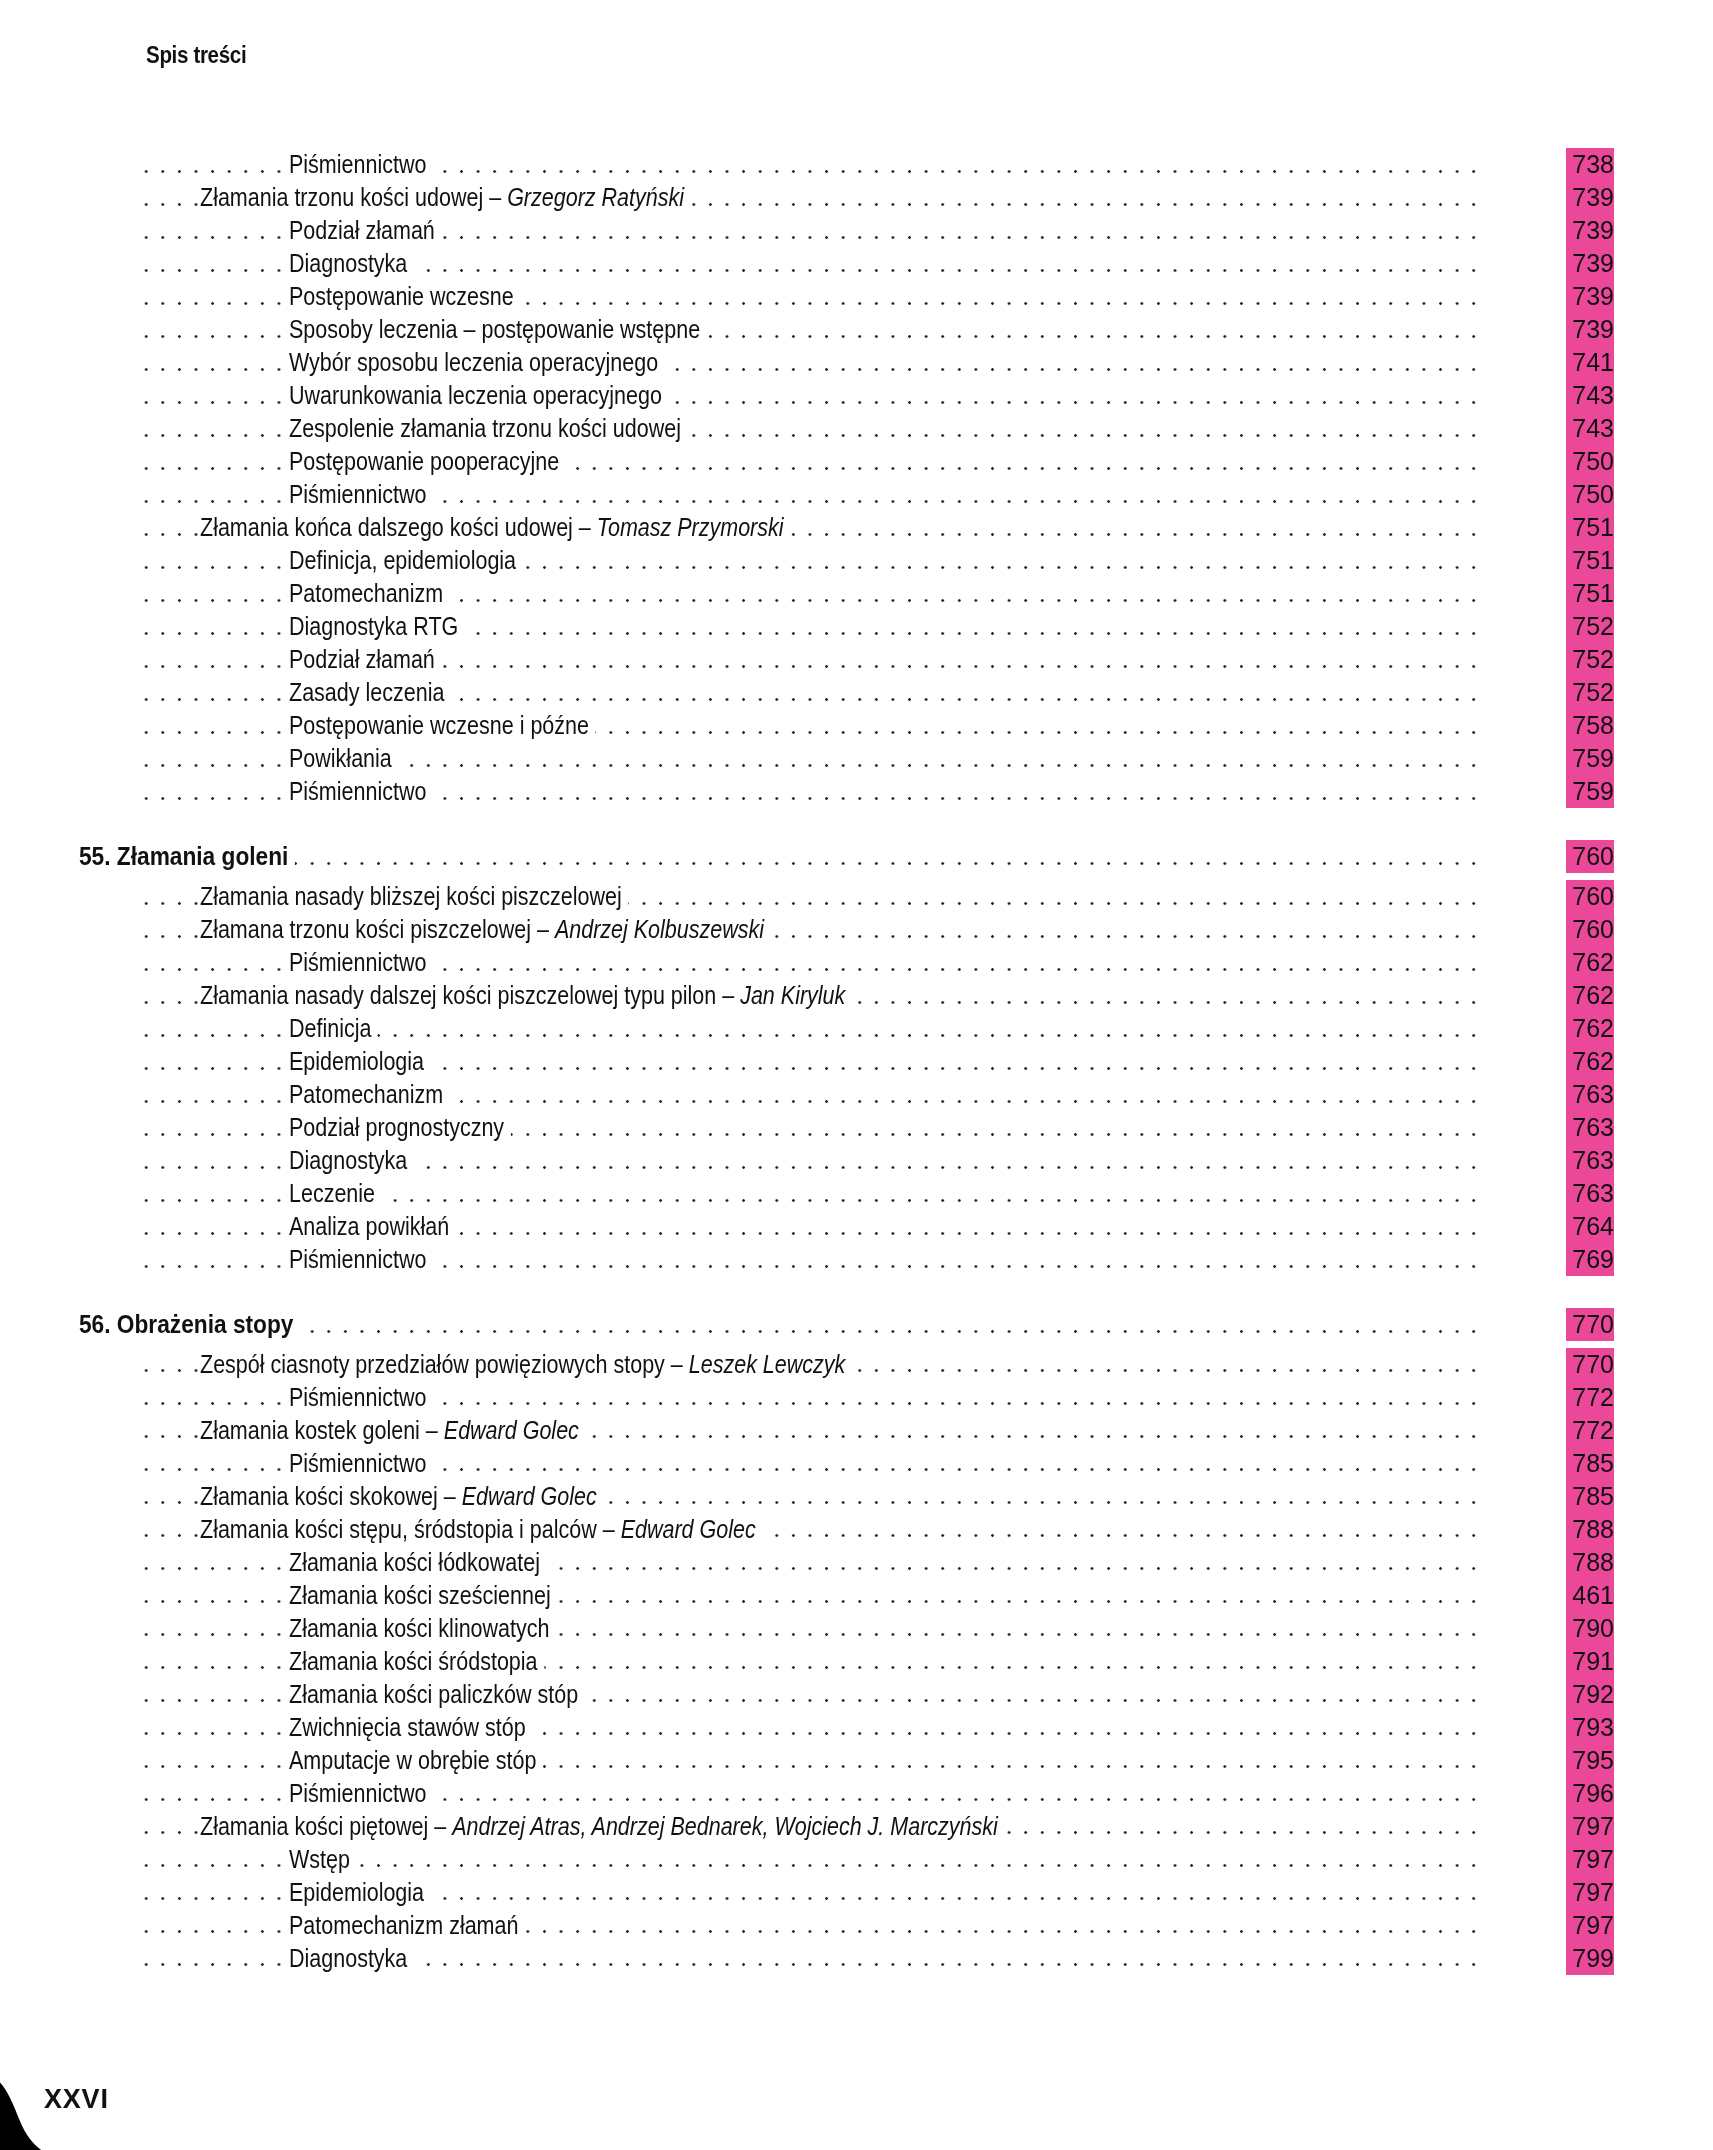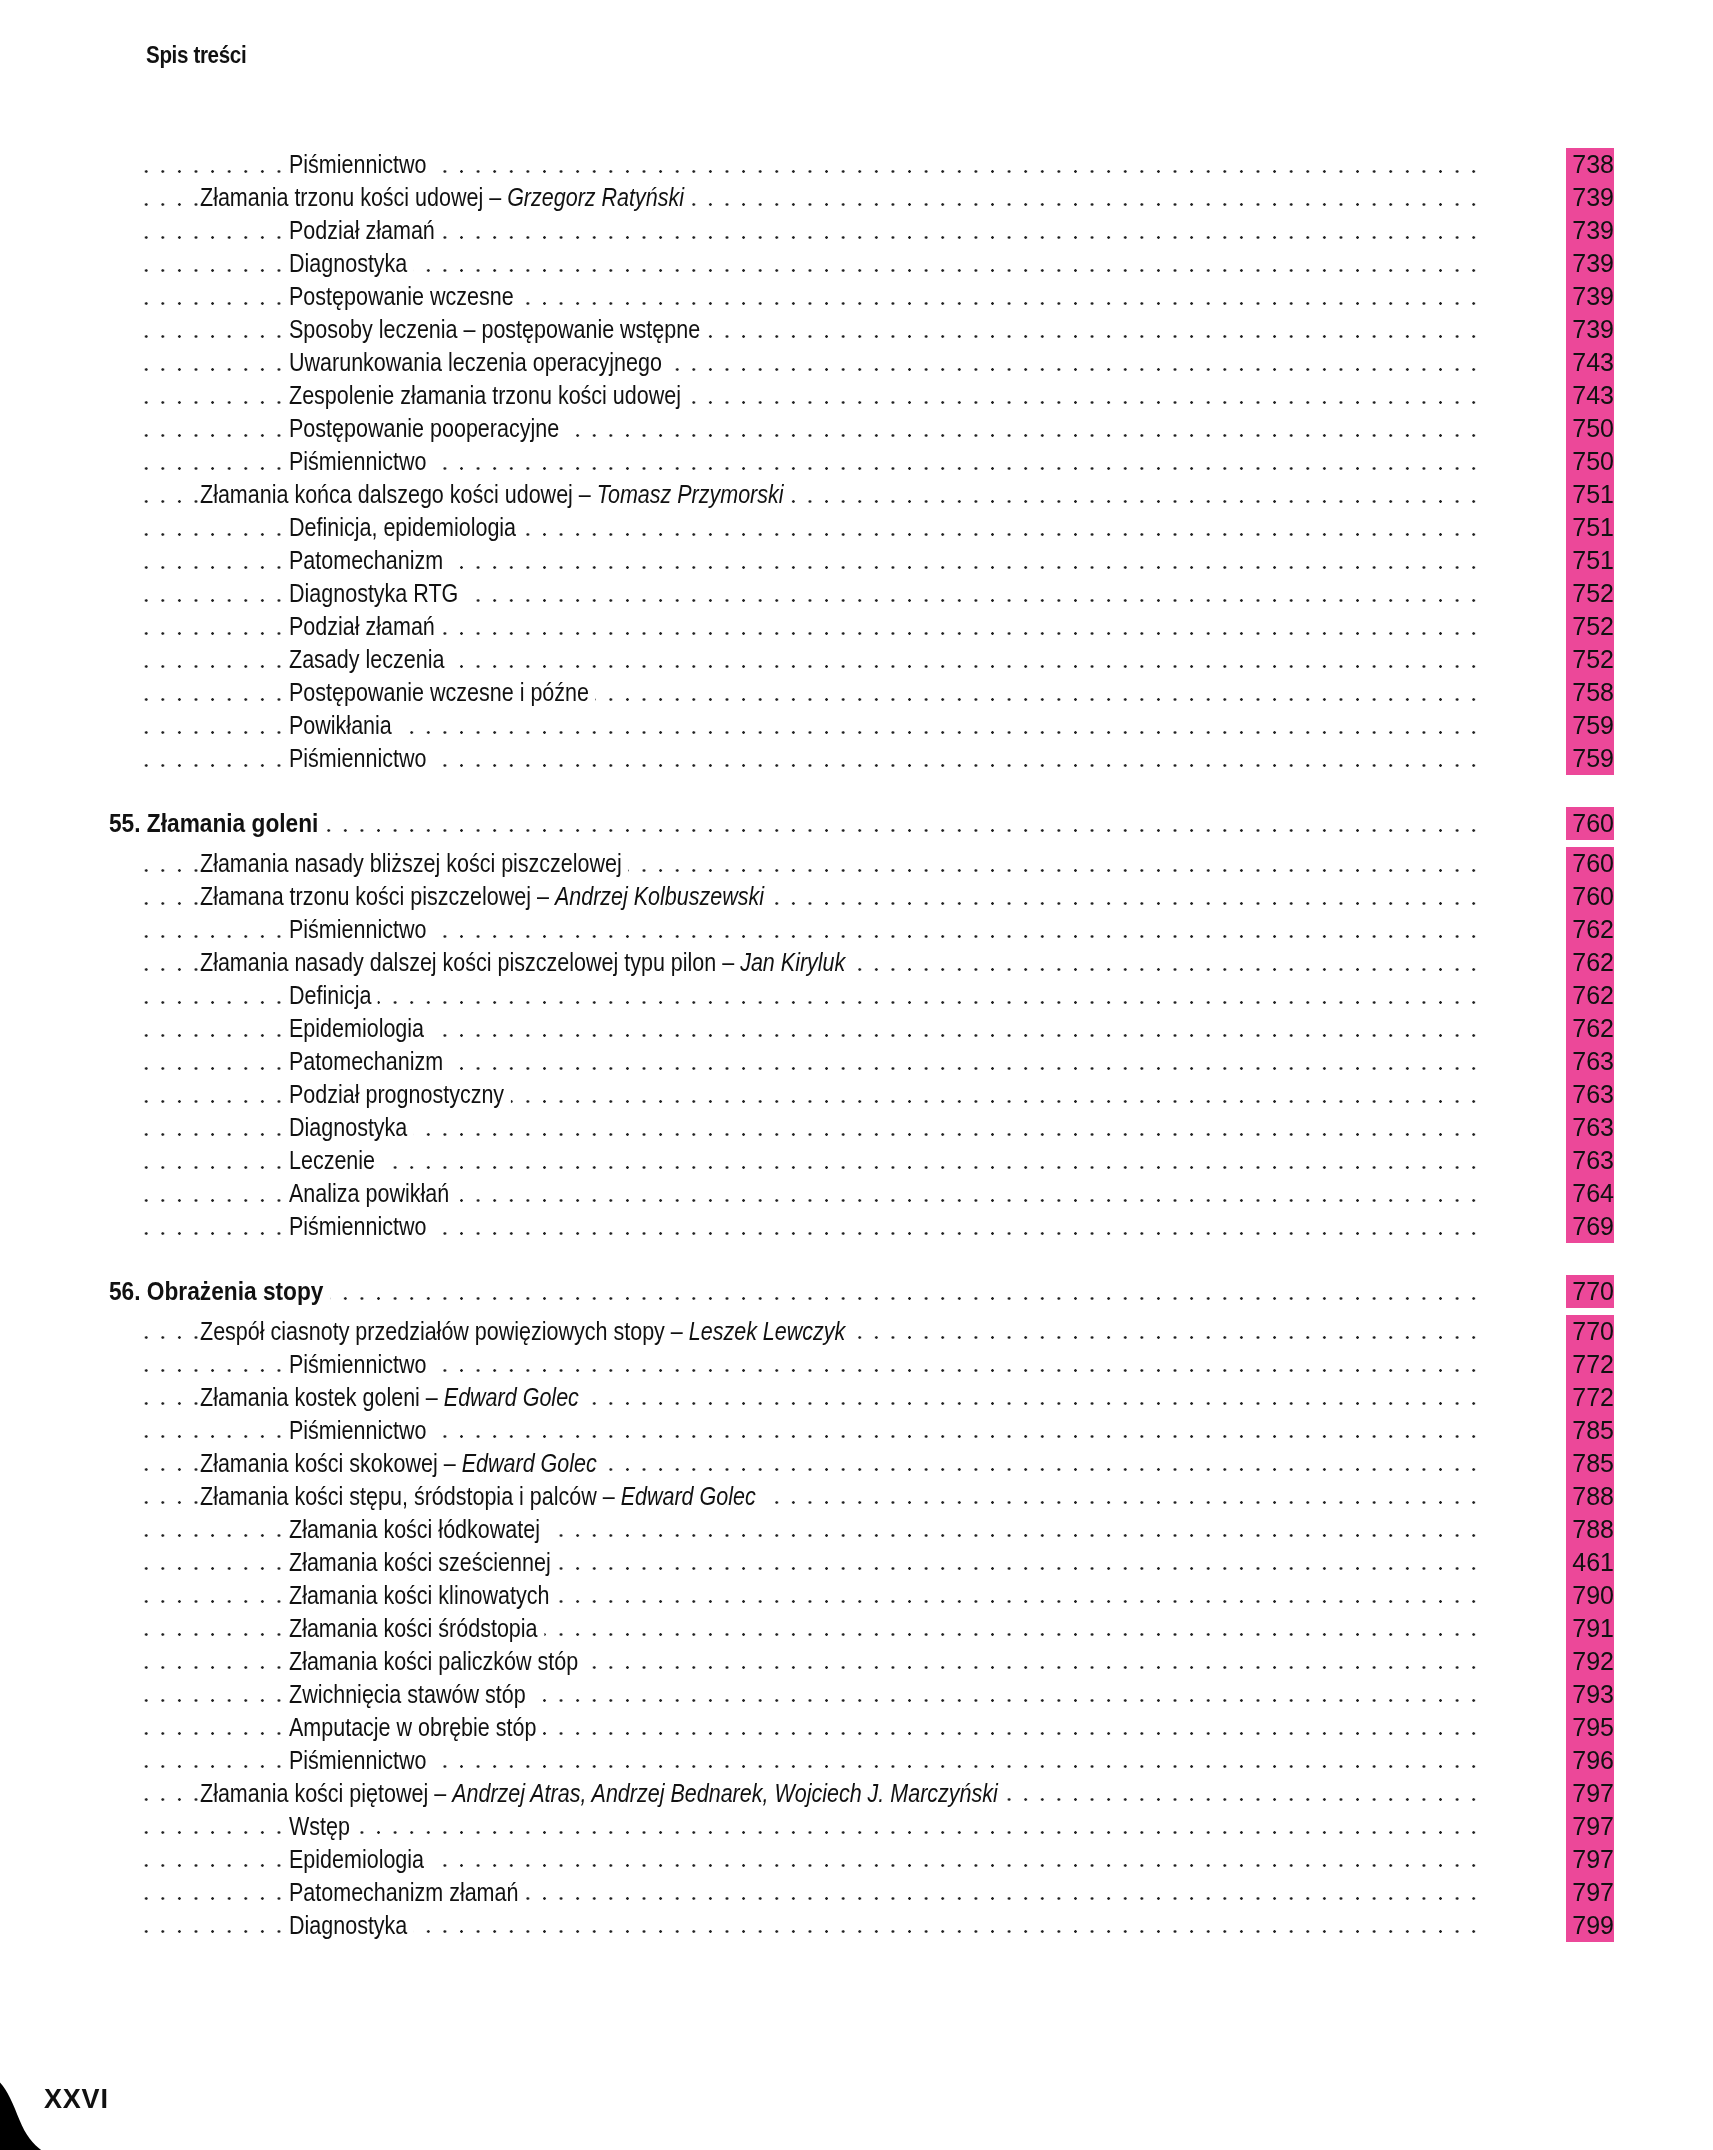--- a/index.html
+++ b/index.html
@@ -10,21 +10,21 @@
   .running-head {
     position: absolute; left: 146px; top: 42px;
     font-size: 23.4px; font-weight: bold; letter-spacing: -0.4px;
     transform: scaleX(0.88); transform-origin: left top;
   }
   .toc { position: absolute; left: 0; top: 148px; width: 1714px; }
   .row {
     position: relative; height: 33px; display: flex; align-items: flex-end;
     font-size: 25px; line-height: 33px; white-space: nowrap;
   }
-  .row.lvl0 { padding-left: 109px; font-weight: bold; font-size: 26.4px; }
+  .row.lvl0 { padding-left: 79px; font-weight: bold; font-size: 26.4px; }
   .row.lvl1 { padding-left: 200px; }
   .row.lvl2 { padding-left: 289px; text-align: right; }
   .row.gap { margin-top: 32px; }
   .row.after-chapter { margin-top: 6.8px; text-align: right; }
   .entry-text {
     flex: 0 0 auto; transform: scaleX(0.86); transform-origin: left center;
     background: #fff; padding-right: 7.5px; position: relative; z-index: 1;
   }
   .entry-text .author { font-style: italic; }
   .leader {
@@ -74,20 +74,25 @@
       <span class="entry-text"><span>Postępowanie wczesne</span></span>
       <span class="leader"></span>
       <span class="page-num">739</span>
     </div>
     <div class="row lvl2">
       <span class="entry-text"><span>Sposoby leczenia – postępowanie wstępne</span></span>
       <span class="leader"></span>
       <span class="page-num">739</span>
     </div>
     <div class="row lvl2">
+      <span class="entry-text"><span>Wybór sposobu leczenia operacyjnego</span></span>
+      <span class="leader"></span>
+      <span class="page-num">741</span>
+    </div>
+    <div class="row lvl2">
       <span class="entry-text"><span>Uwarunkowania leczenia operacyjnego</span></span>
       <span class="leader"></span>
       <span class="page-num">743</span>
     </div>
     <div class="row lvl2">
       <span class="entry-text"><span>Zespolenie złamania trzonu kości udowej</span></span>
       <span class="leader"></span>
       <span class="page-num">743</span>
     </div>
     <div class="row lvl2">

